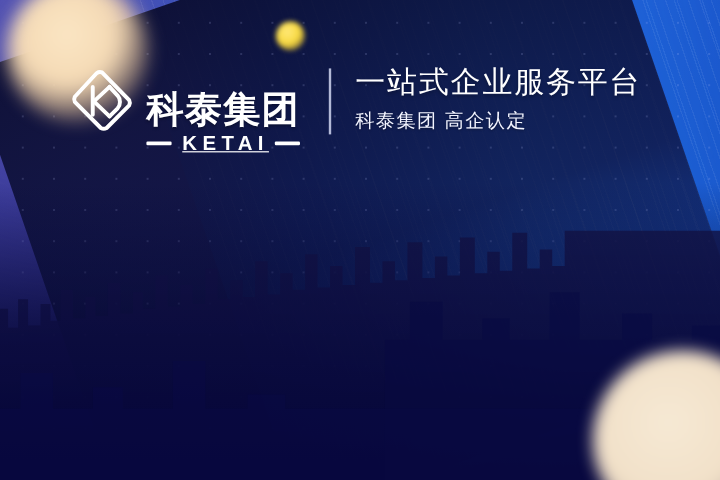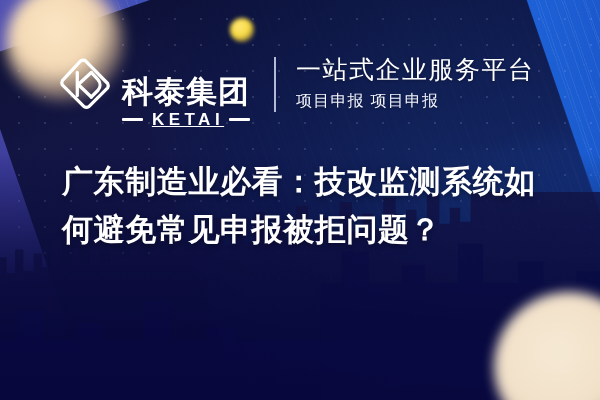--- a/index.html
+++ b/index.html
@@ -374,23 +374,19 @@
           <span class="logo-en">KETAI</span>
           <span class="rule"></span>
         </div>
       </div>
     </div>
 
     <div class="divider"></div>
 
     <div class="tagline">
       <div class="tagline-main">一站式企业服务平台</div>
-      <div class="tagline-sub">项目申报 项目申报</div>
+      <div class="tagline-sub">科泰集团 高企认定</div>
     </div>
 
   </div>
 
-  <div class="title-block">
-    <div class="title-line">广东制造业必看：技改监测系统如</div>
-    <div class="title-line">何避免常见申报被拒问题？</div>
-  </div>
 
 </div>
 
 </body></html>

